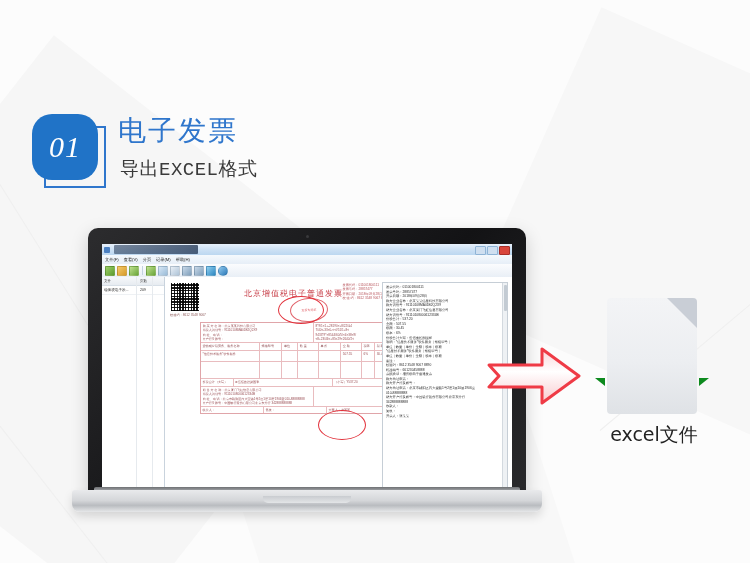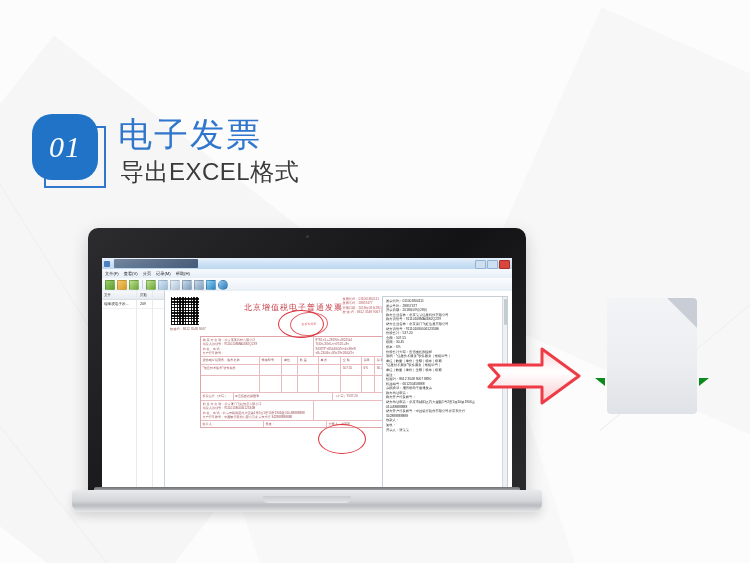--- a/index.html
+++ b/index.html
@@ -44,40 +44,40 @@
   }
   .num-box{
     position:absolute;left:6px;top:6px;width:66px;height:66px;
     background:#2073c7;display:flex;align-items:center;justify-content:center;border-radius:20px;
   }
   .num-text{
     color:#ffffff;font-size:30px;font-style:italic;font-weight:400;letter-spacing:1px;
     font-family:"Liberation Serif","DejaVu Serif",serif;
   }
   .feature-title{
-    position:absolute;left:92px;top:4px;color:#2f76cc;font-size:34px;letter-spacing:2px;
+    position:absolute;left:92px;top:4px;color:#2f76cc;font-size:28px;letter-spacing:2px;
     font-family:"DejaVu Sans","Liberation Sans",sans-serif;font-weight:400;
   }
   .feature-sub{
-    position:absolute;left:94px;top:48px;color:#3a3a3a;font-size:24px;letter-spacing:.5px;
-    font-family:Liberation Sans, sans-serif;
+    position:absolute;left:94px;top:48px;color:#3a3a3a;font-size:19px;letter-spacing:.5px;
+    font-family:Liberation Mono, monospace;
   }
 
   
   .laptop{position:absolute;left:72px;top:228px;width:470px;height:300px;}
   .lid{
     position:absolute;left:16px;top:0;width:438px;height:268px;
     background:linear-gradient(135deg,#2c2c2e 0%,#131315 55%,#2a2a2c 100%);
     border-radius:10px 10px 3px 3px;
     box-shadow:0 6px 18px rgba(0,0,0,.18);
   }
   .cam{position:absolute;left:50%;top:7px;width:3px;height:3px;margin-left:-1.5px;border-radius:50%;background:#3a3a3c;}
   .screen{
     position:absolute;left:14px;top:16px;width:410px;height:252px;
-    background:#ffffff;overflow:hidden;margin-top:14px;
+    background:#ffffff;overflow:hidden;
   }
   .base{
     position:absolute;left:0;top:262px;width:470px;height:22px;
     background:linear-gradient(180deg,#e9eaec 0%,#d4d6d9 48%,#b9bcc0 70%,#e6e7e9 100%);
     border-radius:3px 3px 8px 8px;
     box-shadow:0 5px 10px rgba(0,0,0,.12);
   }
   .base-notch{
     position:absolute;left:50%;top:268px;margin-left:-44px;width:88px;height:7px;
     background:linear-gradient(180deg,#c9ccd0,#e3e5e7);border-radius:0 0 5px 5px;
@@ -471,15 +471,16 @@
       </defs>
       <path d="M2,20 L12,31 L2,42 L55,42 L55,58 L92,31 L55,4 L55,20 Z" fill="url(#arrGrad)" stroke="#ef3b46" stroke-width="3" stroke-linejoin="round"></path>
     </svg>
   </div>
 
   <div class="excel">
     <div class="ex-doc"></div>
     <div class="ex-fold"></div>
     <div class="ex-band-l"></div>
     <div class="ex-band-r"></div>
+    <div class="ex-label">excel文件</div>
   </div>
 
 </div>
 
 </body></html>

